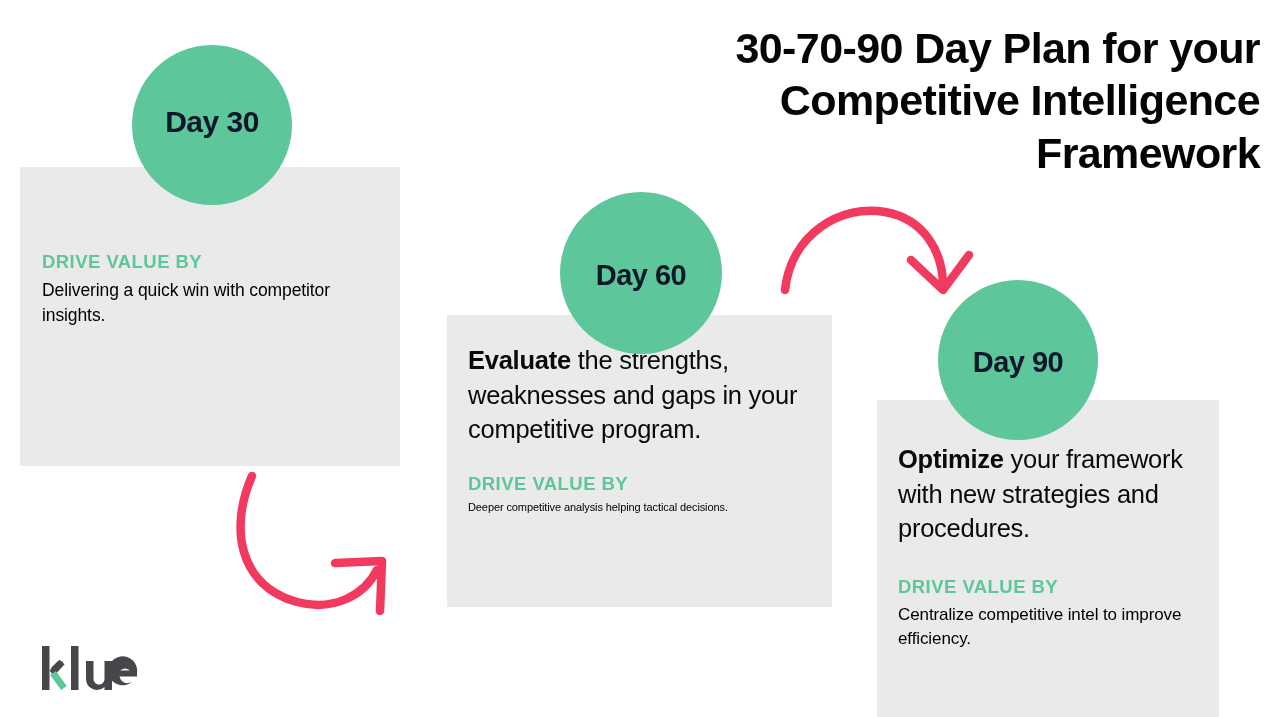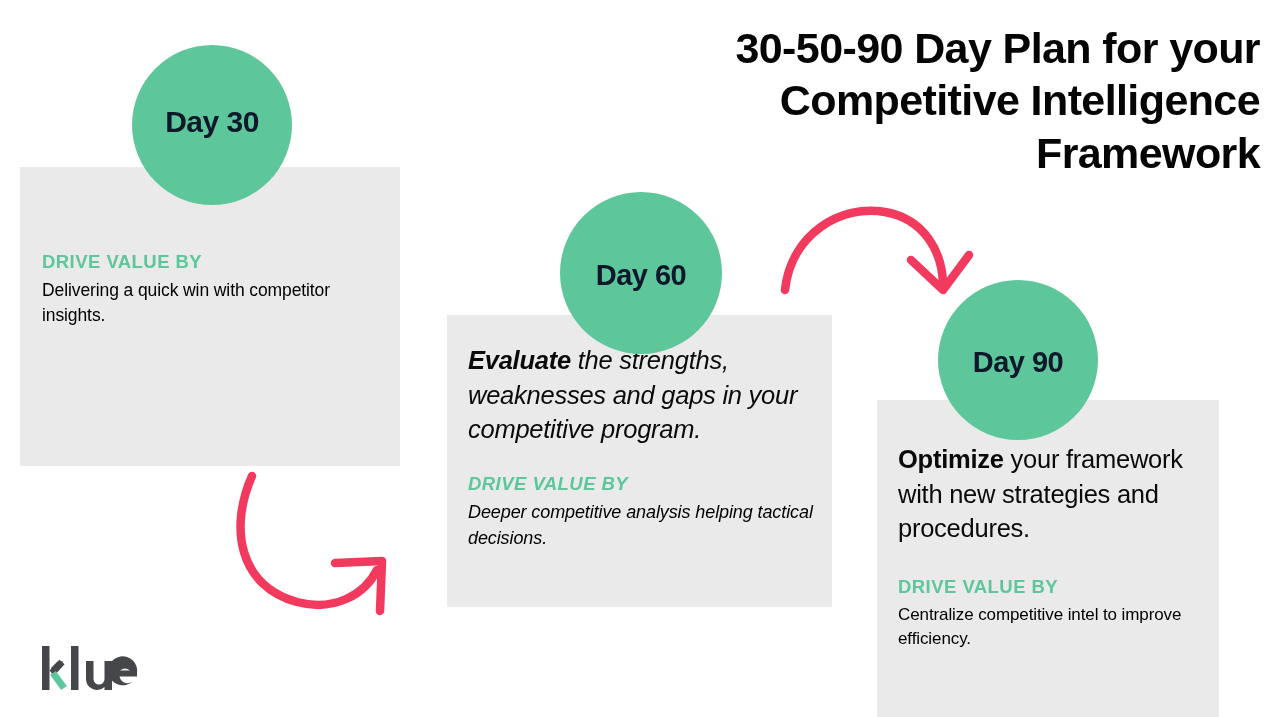--- a/index.html
+++ b/index.html
@@ -66,23 +66,23 @@
     font-size: 17.5px;
     line-height: 1.42;
     color: #000000;
     letter-spacing: -0.1px;
   }
 
   
   #card-1 { left: 20px;  top: 167px; width: 380px; height: 299px; }
   #card-1 .card-inner { top: 58px; left: 22px; right: 16px; }
 
-  #card-2 { left: 447px; top: 315px; width: 385px; height: 292px; font-style: italic; }
+  #card-2 { left: 447px; top: 315px; width: 385px; height: 292px; }
   #card-2 .card-inner { top: 28px; left: 21px; right: 14px; }
-  #card-2 .drive-body { font-size: 18px; }
+  #card-2 .drive-body { font-size: 11px; }
 
   #card-3 { left: 877px; top: 400px; width: 342px; height: 317px; }
   #card-3 .card-inner { top: 42px; left: 21px; right: 14px; }
   #card-3 .drive-label { margin-top: 30px; }
   #card-3 .drive-body { font-size: 17px; }
 
   
   .day-circle {
     position: absolute;
     border-radius: 50%;
@@ -114,21 +114,21 @@
     position: absolute;
     left: 42px;
     top: 646px;
   }
 </style>
 </head>
 <body>
 
 <div id="canvas">
 
-  <div class="title">30-50-90 Day Plan for your Competitive Intelligence Framework</div>
+  <div class="title">30-70-90 Day Plan for your Competitive Intelligence Framework</div>
 
   <div class="card" id="card-1">
     <div class="card-inner">
       <div class="drive-label">DRIVE VALUE BY</div>
       <div class="drive-body">Delivering a quick win with competitor insights.</div>
     </div>
   </div>
 
   <div class="card" id="card-2">
     <div class="card-inner">

